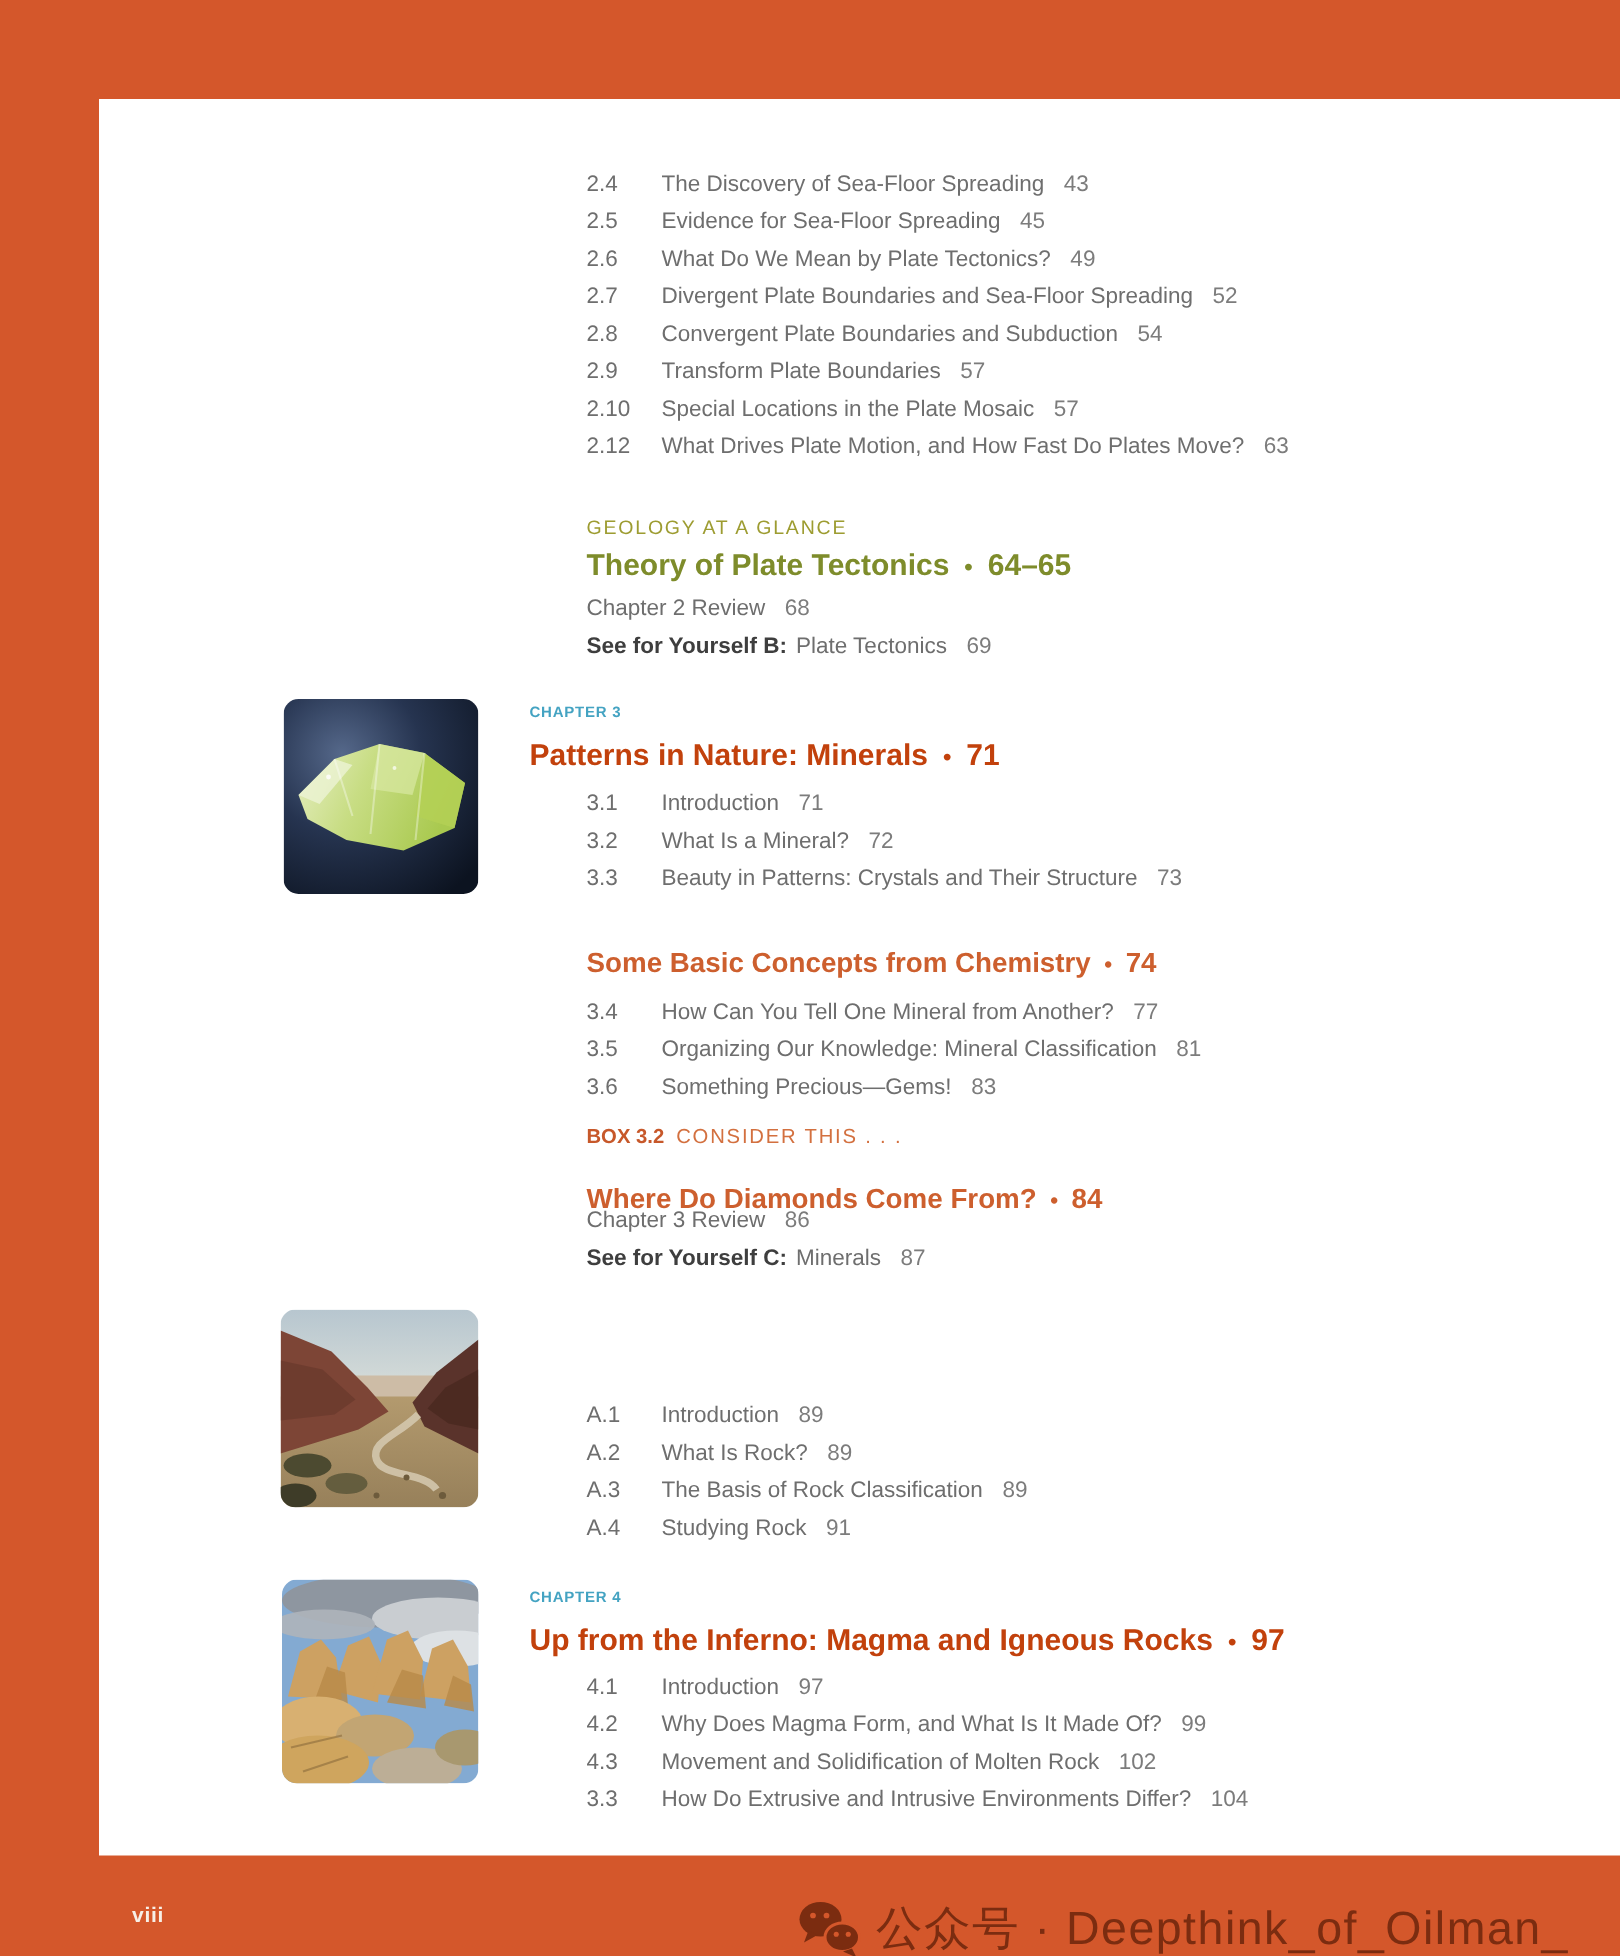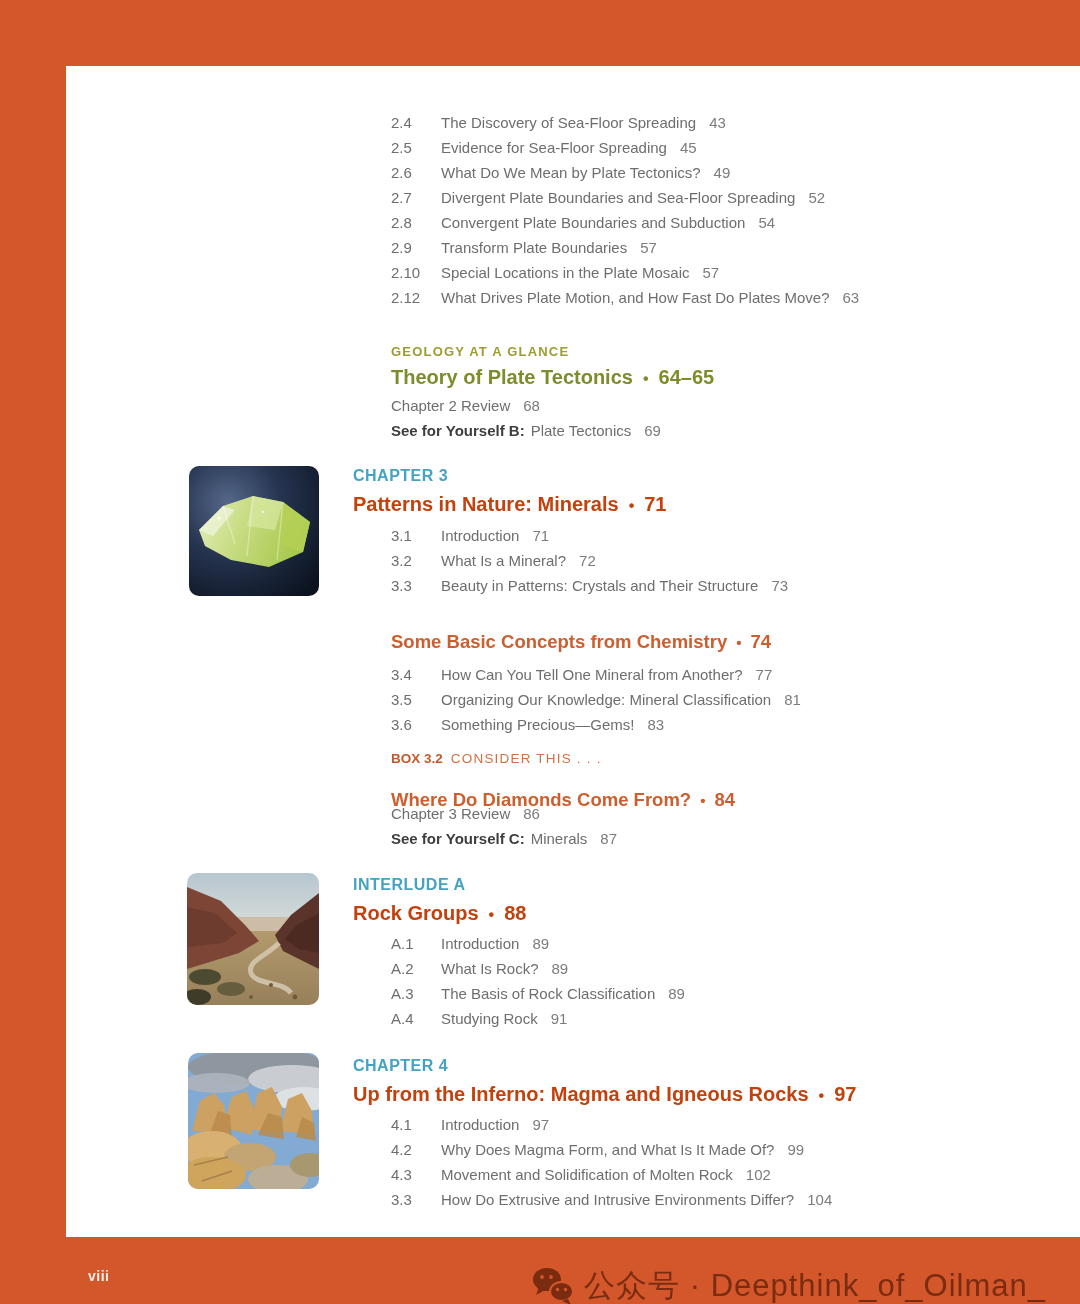--- a/index.html
+++ b/index.html
@@ -17,28 +17,28 @@
   }
   .abs { position:absolute; }
 
   
   .entry-row { height:25px; line-height:25px; white-space:nowrap;
                font-size:15px; color:#6e6e6e; }
   .enum  { display:inline-block; width:50px; }
   .epage { margin-left:13px; color:#7c7c7c; }
 
   
-  .chap-label { font-size:16px; font-weight:bold; color:#44a3c2;
+  .chap-label { font-size:10px; font-weight:bold; color:#44a3c2;
                 letter-spacing:.5px; line-height:18px; white-space:nowrap; }
   .chap-title { font-size:20px; font-weight:bold; color:#c2410c;
                 line-height:26px; margin-top:6px; white-space:nowrap; }
   .chap-title .bullet { margin:0 10px; font-size:16px; }
 
   
-  .glance-label { font-size:13px; font-weight:bold; color:#9d9c31;
+  .glance-label { font-size:13px; font-weight:normal; color:#9d9c31;
                   letter-spacing:1.2px; line-height:17px; white-space:nowrap; }
   .glance-title { font-size:20px; font-weight:bold; color:#7e8c2b;
                   line-height:26px; margin-top:4px; white-space:nowrap; }
   .glance-title .bullet { margin:0 10px; font-size:16px; }
 
   
   .box-label-line { line-height:17px; white-space:nowrap; }
   .box-label   { font-size:13.5px; font-weight:bold; color:#c7582a; }
   .box-callout { font-size:13.5px; color:#d3703f; letter-spacing:1.2px; margin-left:8px; }
   .box-title   { font-size:18.5px; font-weight:bold; color:#cd5f2e;
@@ -173,24 +173,20 @@
       <path d="M92,70 C78,84 60,88 64,100 C68,112 96,108 104,120" stroke="#d3c6ad" stroke-width="5" fill="none" opacity="0.9"></path>
       <ellipse cx="18" cy="104" rx="16" ry="8" fill="#4c4a30"></ellipse>
       <ellipse cx="44" cy="116" rx="14" ry="7" fill="#5a5638" opacity="0.85"></ellipse>
       <ellipse cx="10" cy="124" rx="14" ry="8" fill="#3e3c28"></ellipse>
       <circle cx="84" cy="112" r="2" fill="#6d5b3c"></circle>
       <circle cx="108" cy="124" r="2.4" fill="#6d5b3c"></circle>
       <circle cx="64" cy="124" r="2" fill="#6d5b3c"></circle>
     </svg>
   </div>
 
-  <div class="abs" style="left:287px; top:810px;">
-    <div class="chap-label">INTERLUDE A</div>
-    <div class="chap-title"><span>Rock Groups</span><span class="bullet">•</span><span>88</span></div>
-  </div>
 
   <div class="abs" style="left:325px; top:865px;">
     <div class="entry-row"><span class="enum">A.1</span><span class="etitle">Introduction</span><span class="epage">89</span></div>
     <div class="entry-row"><span class="enum">A.2</span><span class="etitle">What Is Rock?</span><span class="epage">89</span></div>
     <div class="entry-row"><span class="enum">A.3</span><span class="etitle">The Basis of Rock Classification</span><span class="epage">89</span></div>
     <div class="entry-row"><span class="enum">A.4</span><span class="etitle">Studying Rock</span><span class="epage">91</span></div>
   </div>
 
   <div class="abs photo" style="left:122px; top:987px; width:131px; height:136px;">
     <svg width="131" height="136" viewBox="0 0 131 136">

